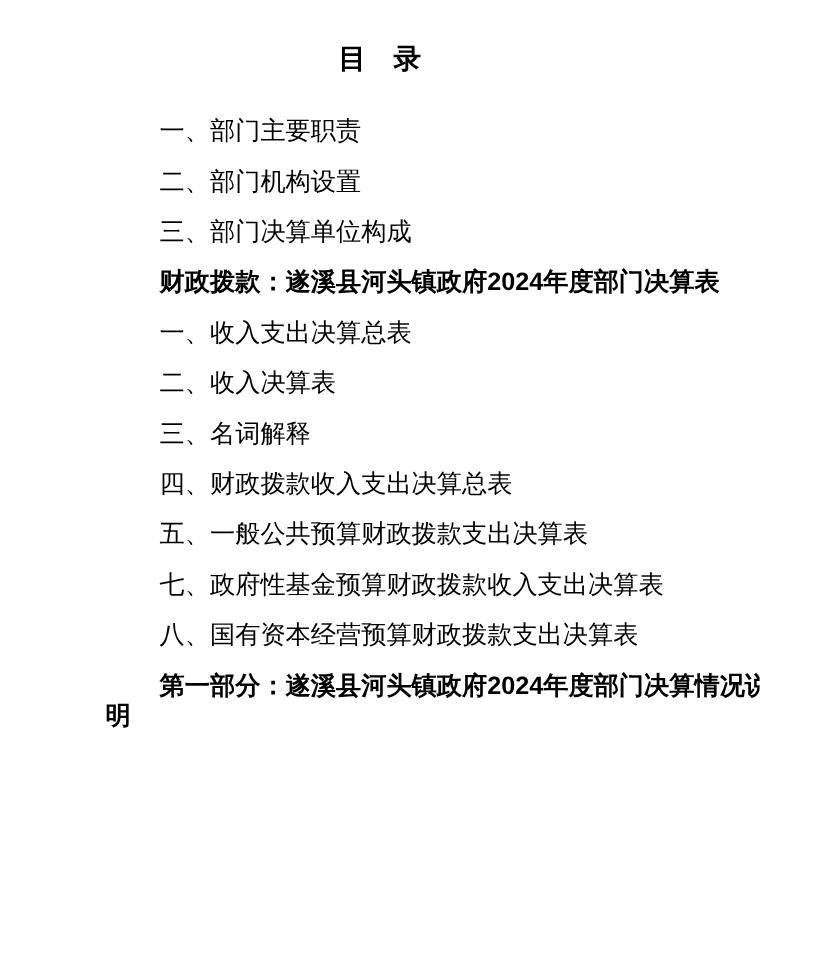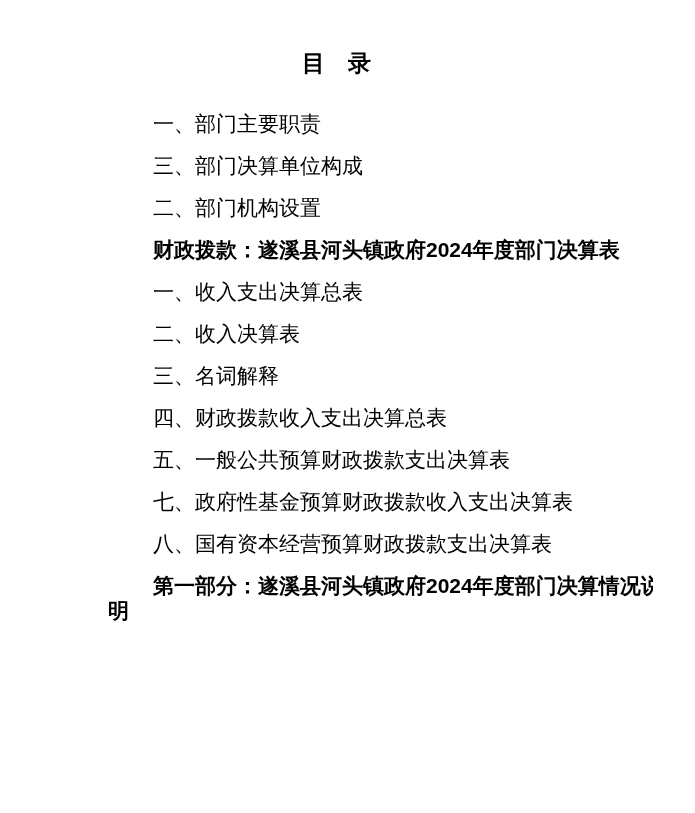--- a/index.html
+++ b/index.html
@@ -8,23 +8,22 @@
     width: 695px;
     height: 813px;
     font-family: "Liberation Sans", "DejaVu Sans", sans-serif;
     color: #000000;
     overflow: hidden;
   }
   .page {
     width: 633px;
     height: 813px;
     background: #ffffff;
-    padding-top: 48px;
+    padding-top: 34px;
     overflow: hidden;
-    margin-left: 20px;
   }
   .doc-title {
     text-align: center;
     font-size: 23px;
     font-weight: bold;
     line-height: 30px;
     margin-bottom: 33px;
   }
   .toc {
     width: 648px;           
@@ -46,23 +45,23 @@
 
 <div class="page">
 
   <h1 class="doc-title">目　录</h1>
 
   <div class="toc">
 
 
     <p class="item">一、部门主要职责</p>
 
+    <p class="item">二、部门机构设置</p>
+
     <p class="item">三、部门决算单位构成</p>
-
-    <p class="item">二、部门机构设置</p>
 
     <p class="heading">财政拨款：遂溪县河头镇政府2024年度部门决算表</p>
 
     <p class="item">一、收入支出决算总表</p>
 
     <p class="item">二、收入决算表</p>
 
     <p class="item">三、名词解释</p>
 
     <p class="item">四、财政拨款收入支出决算总表</p>

